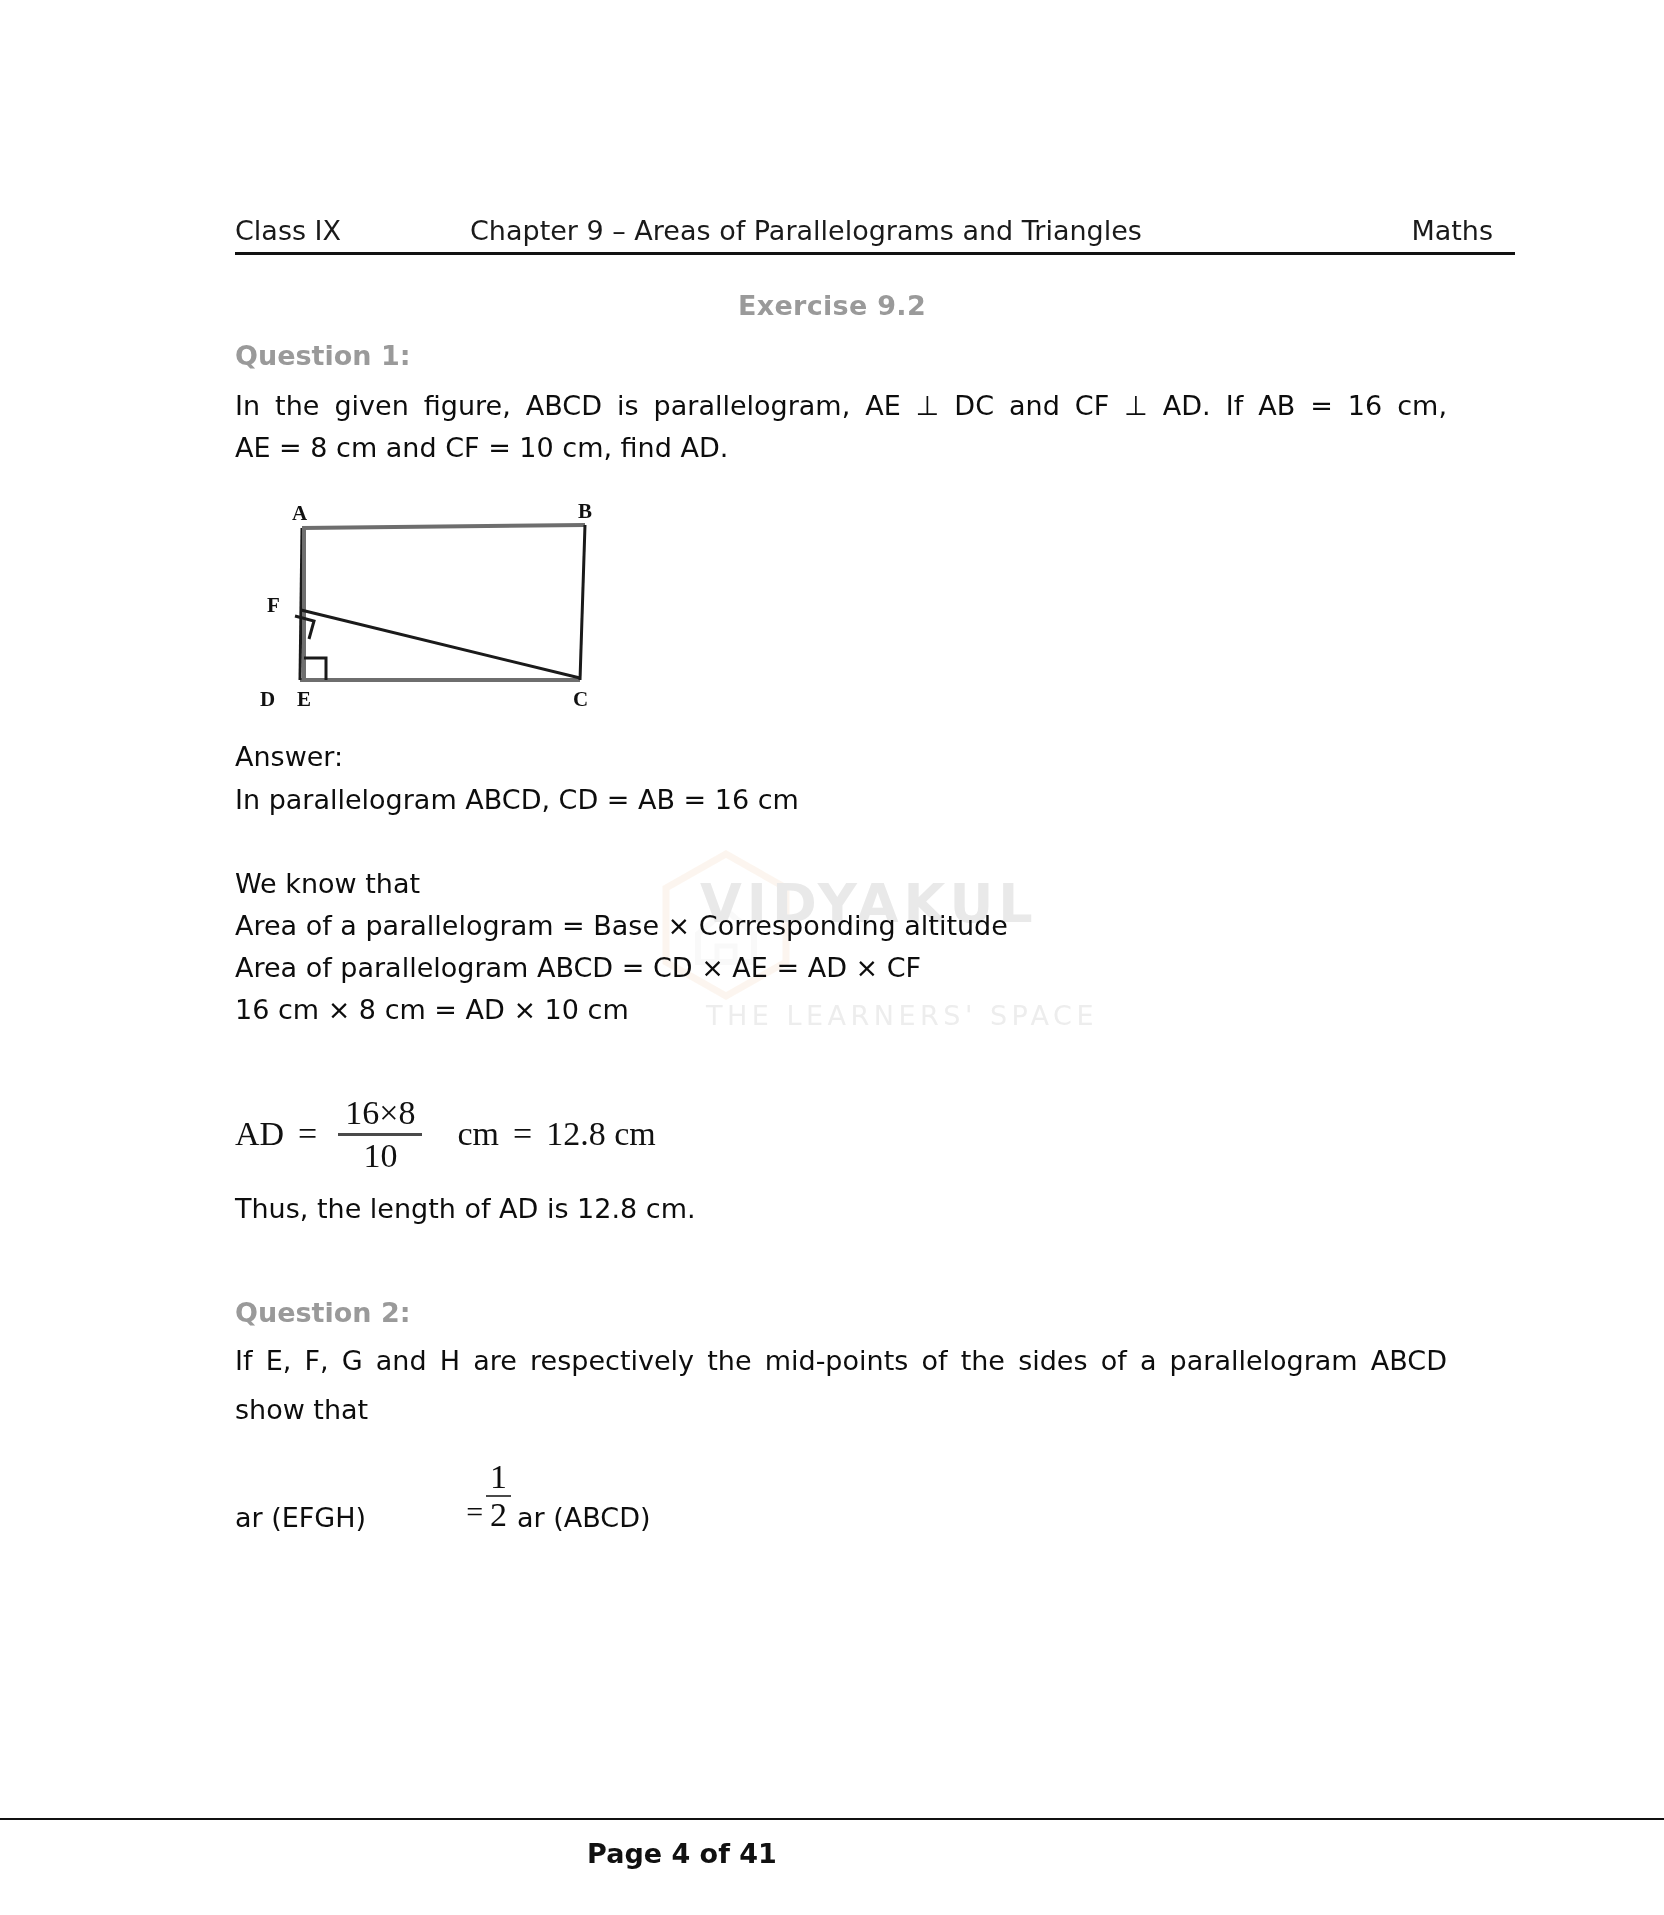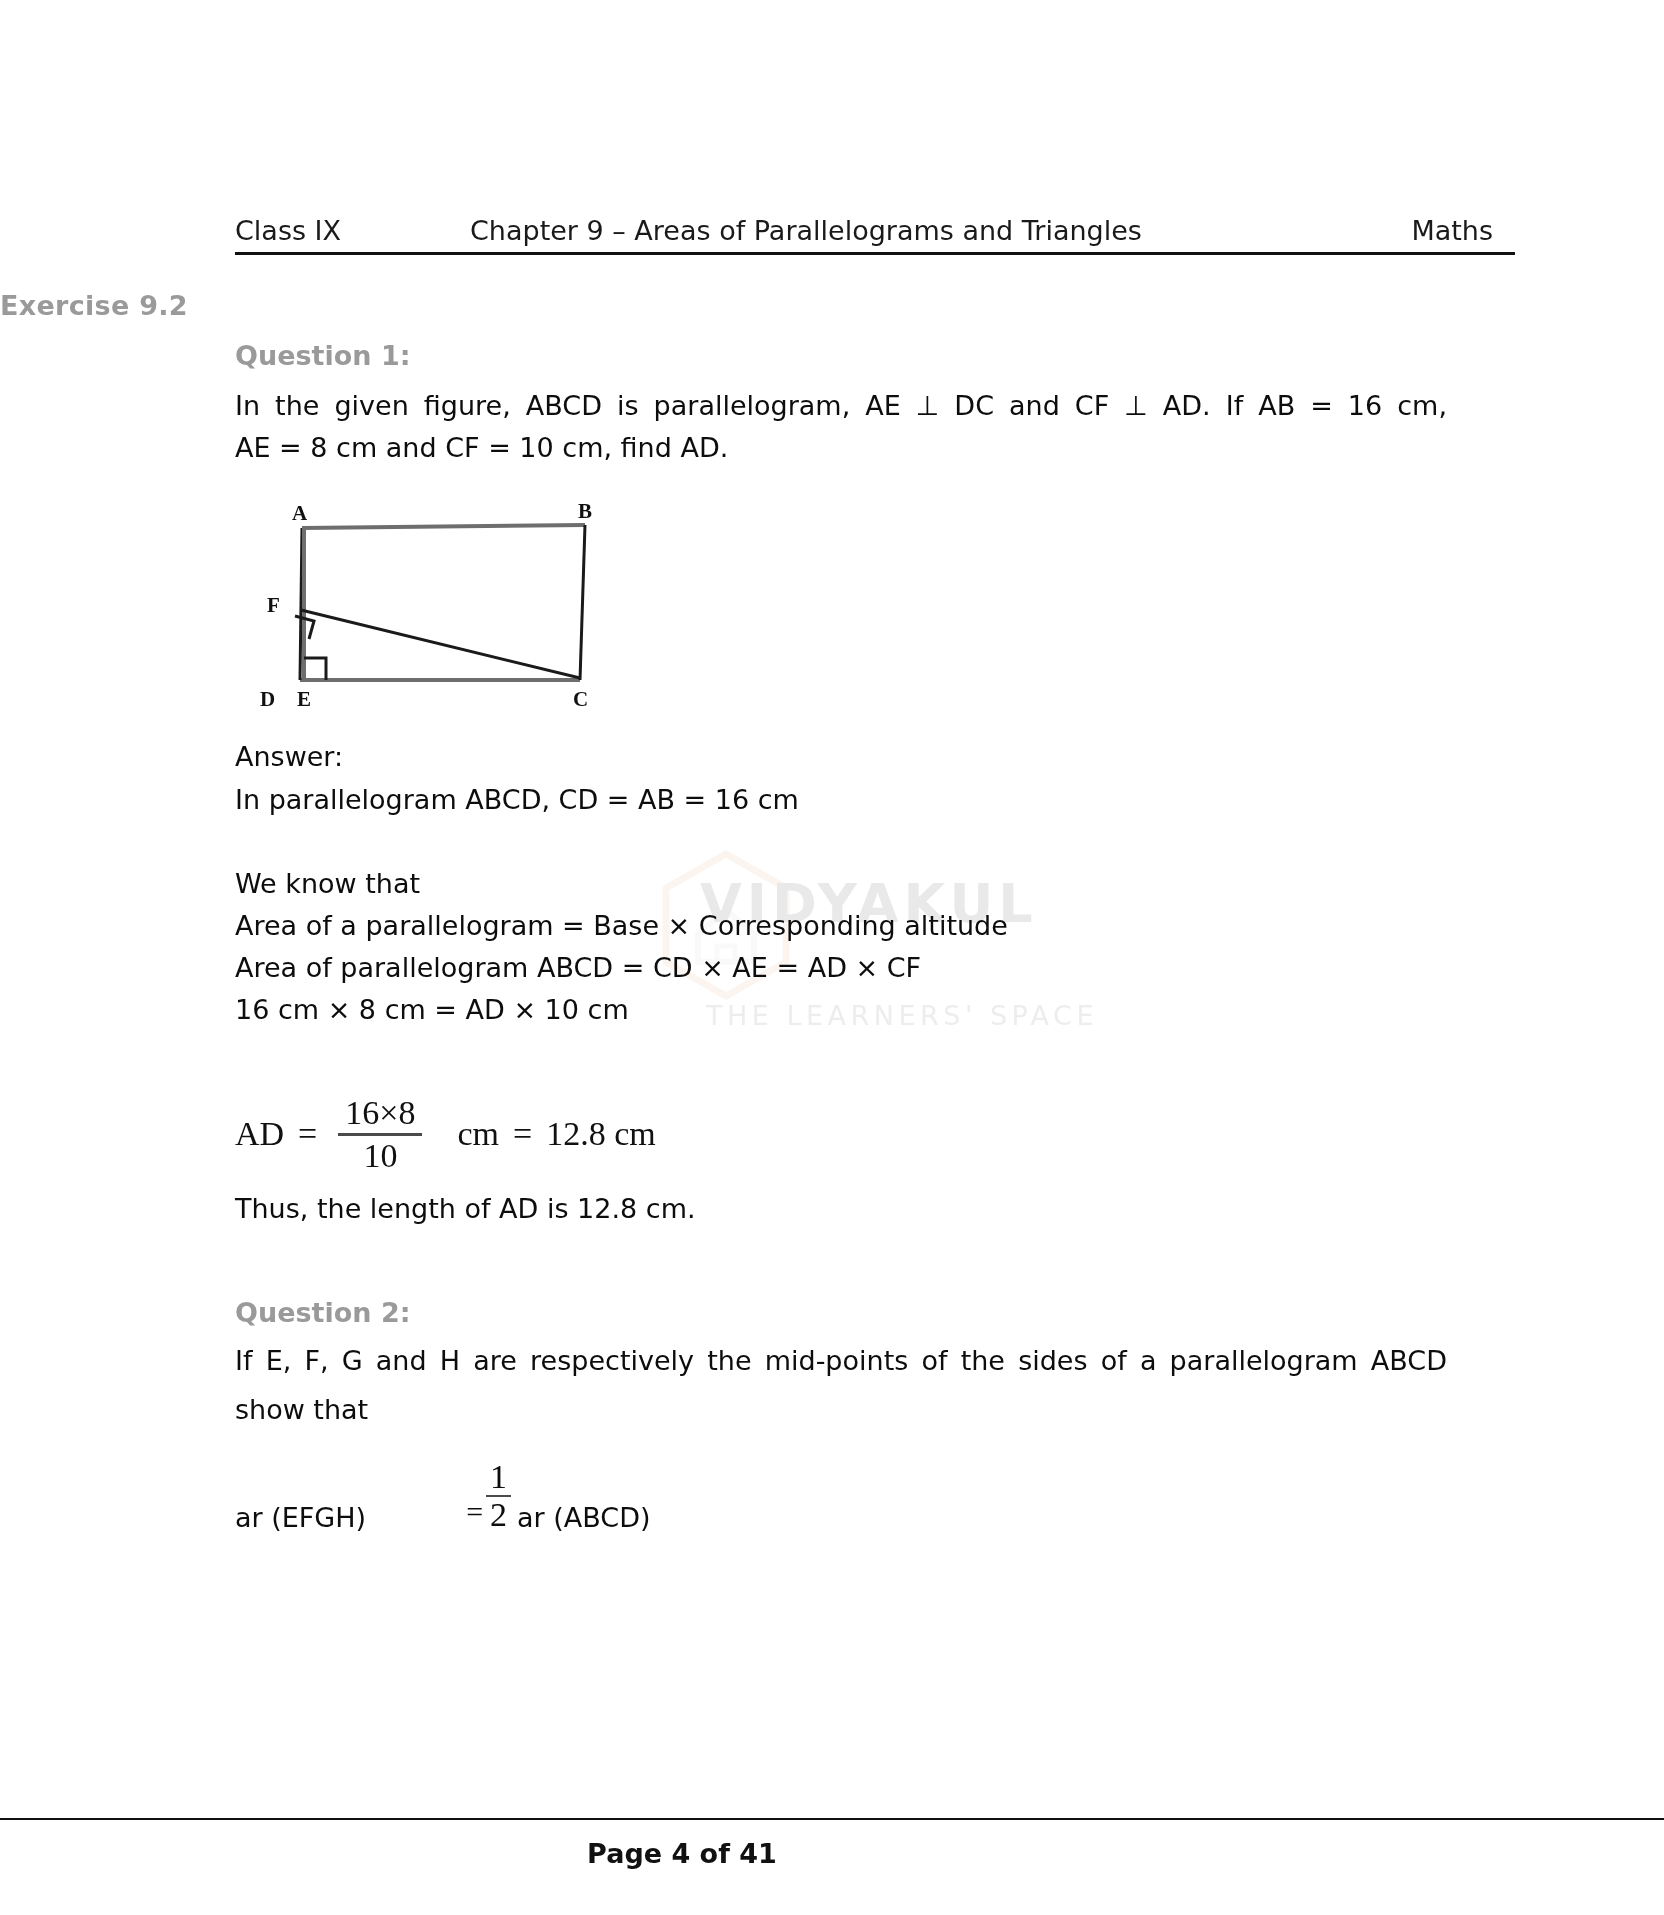--- a/index.html
+++ b/index.html
@@ -87,21 +87,21 @@
   .hdr-class { width: 235px; flex: none; }
   .hdr-title { flex: 1 1 auto; }
   .hdr-subject { flex: none; padding-right: 22px; }
 
   
   .exercise-title {
     position: absolute;
     left: 0;
     top: 290px;
     width: 1664px;
-    text-align: left;
+    text-align: center;
     font-size: 27px;
     font-weight: 700;
     color: #9a9a9a;
     letter-spacing: 0.3px;
   }
   .q-label {
     position: absolute;
     left: 235px;
     font-size: 27px;
     font-weight: 700;

